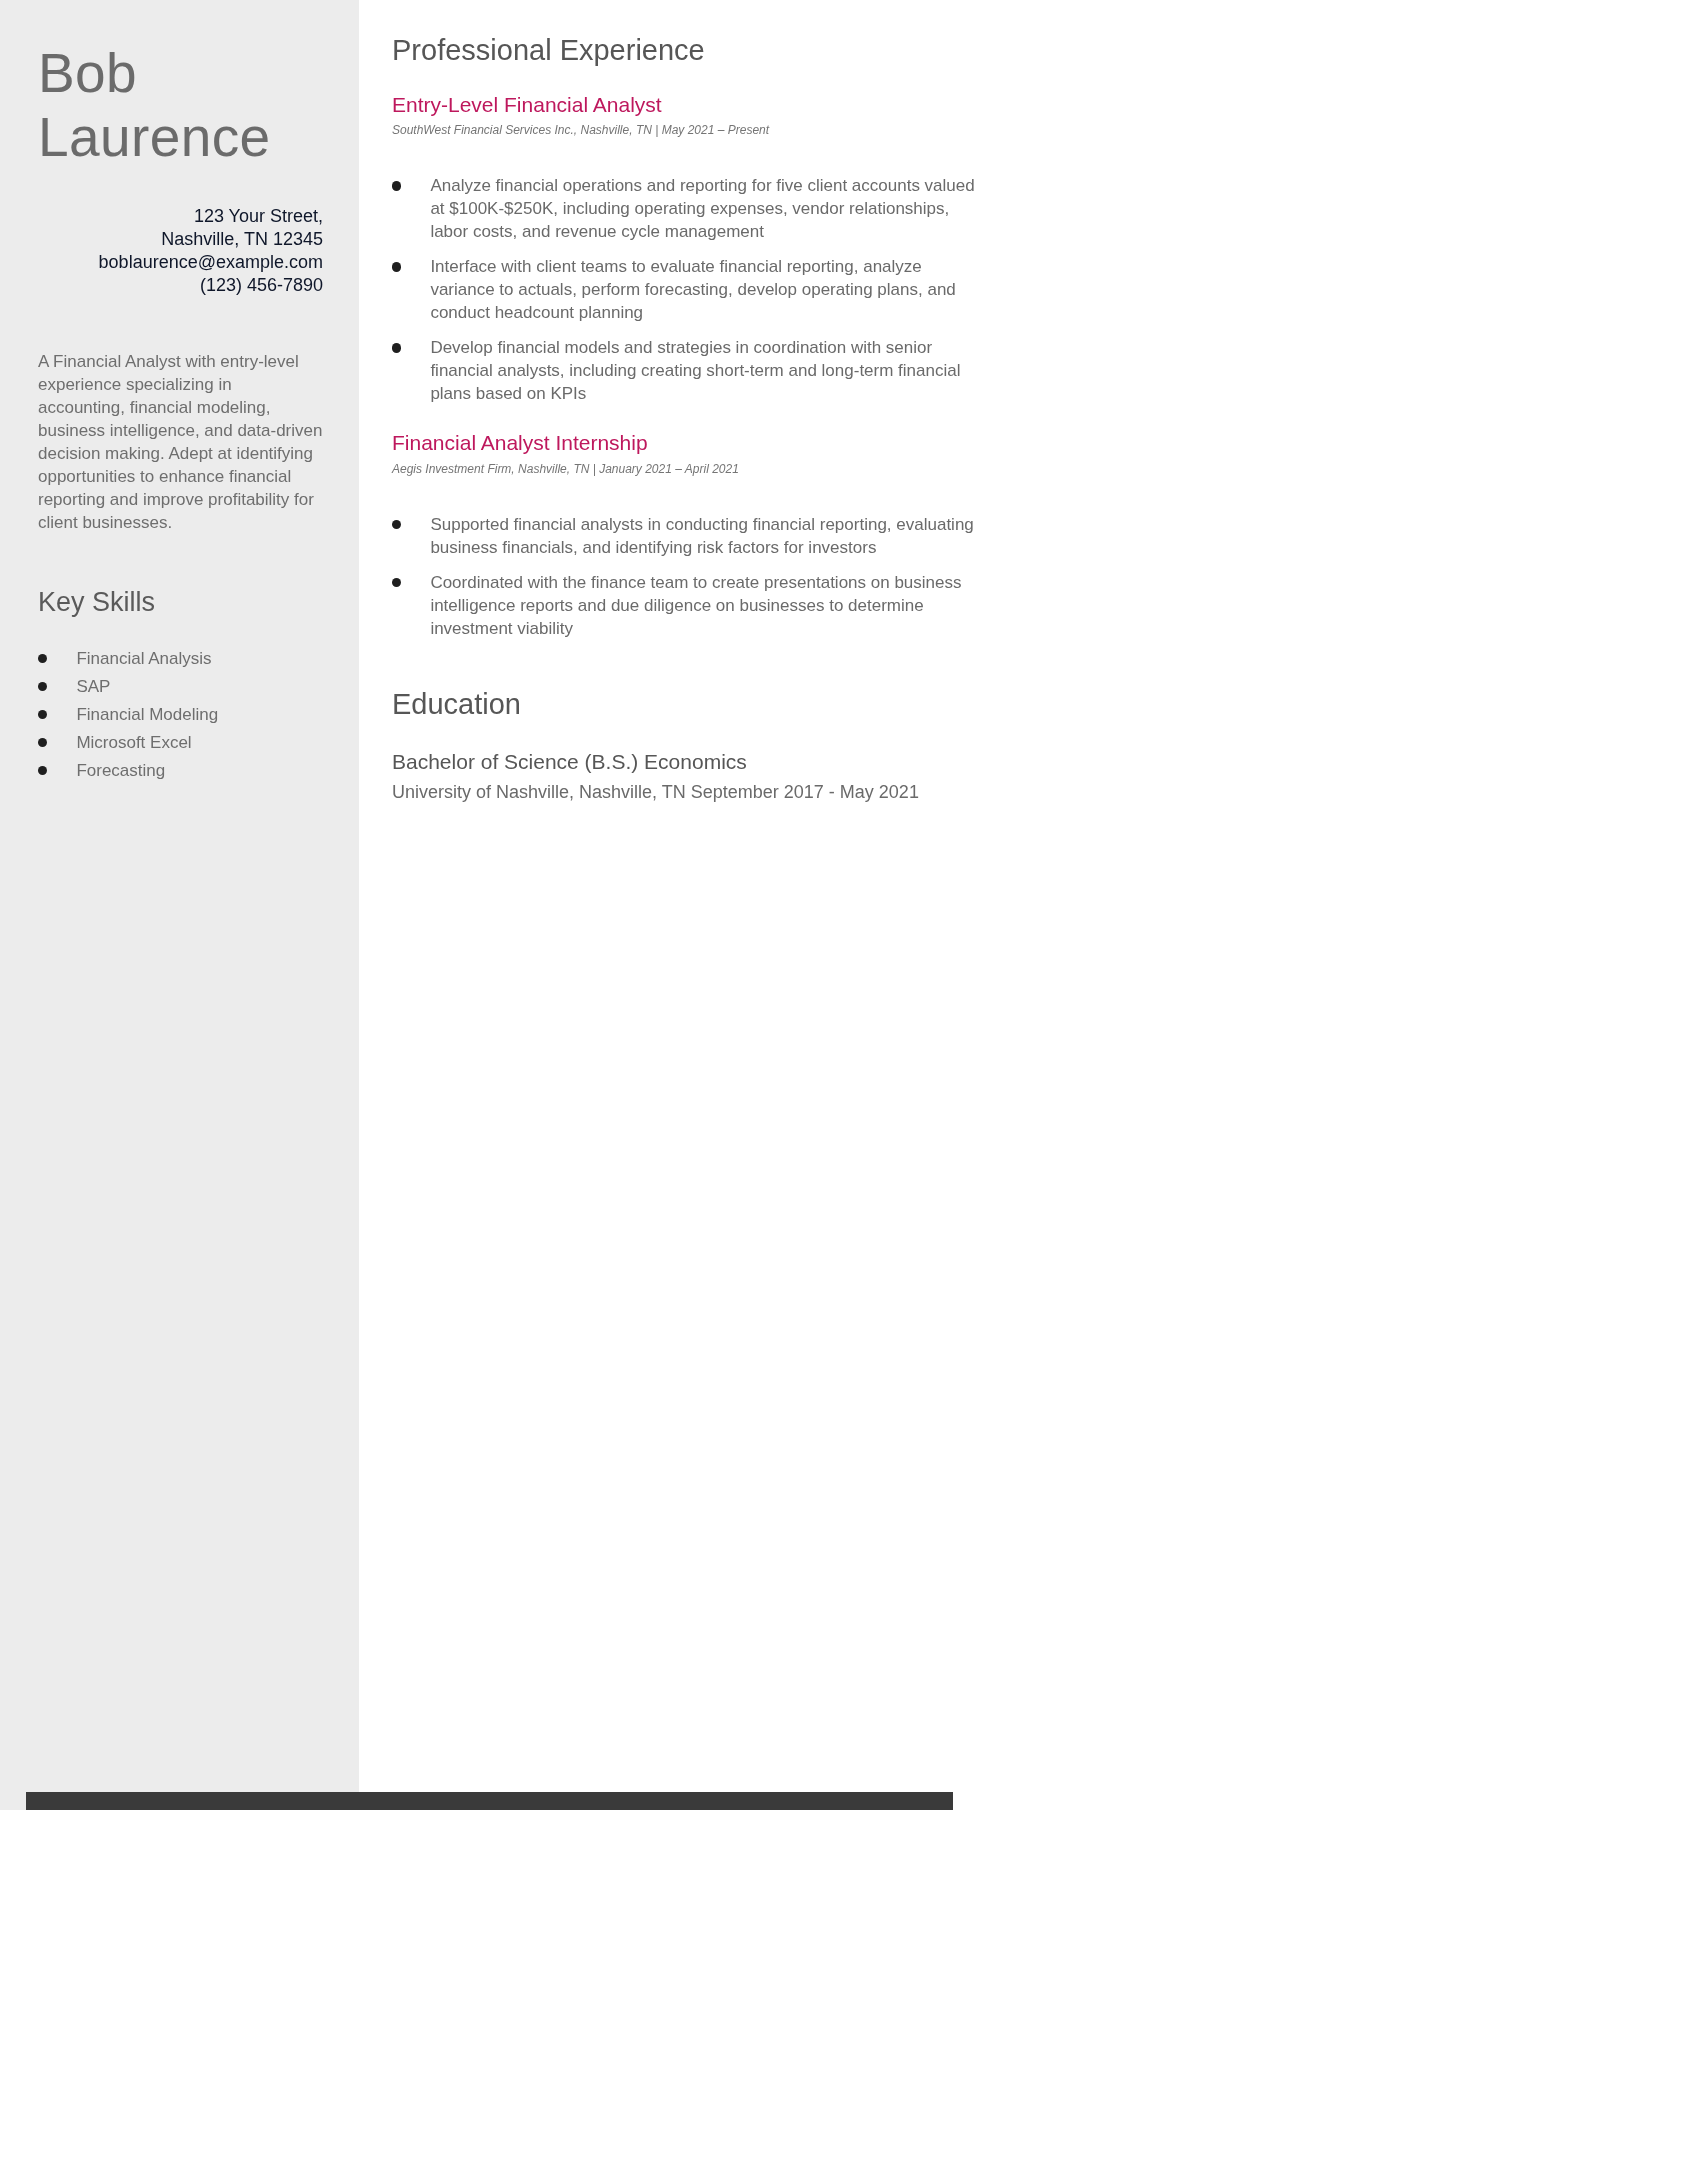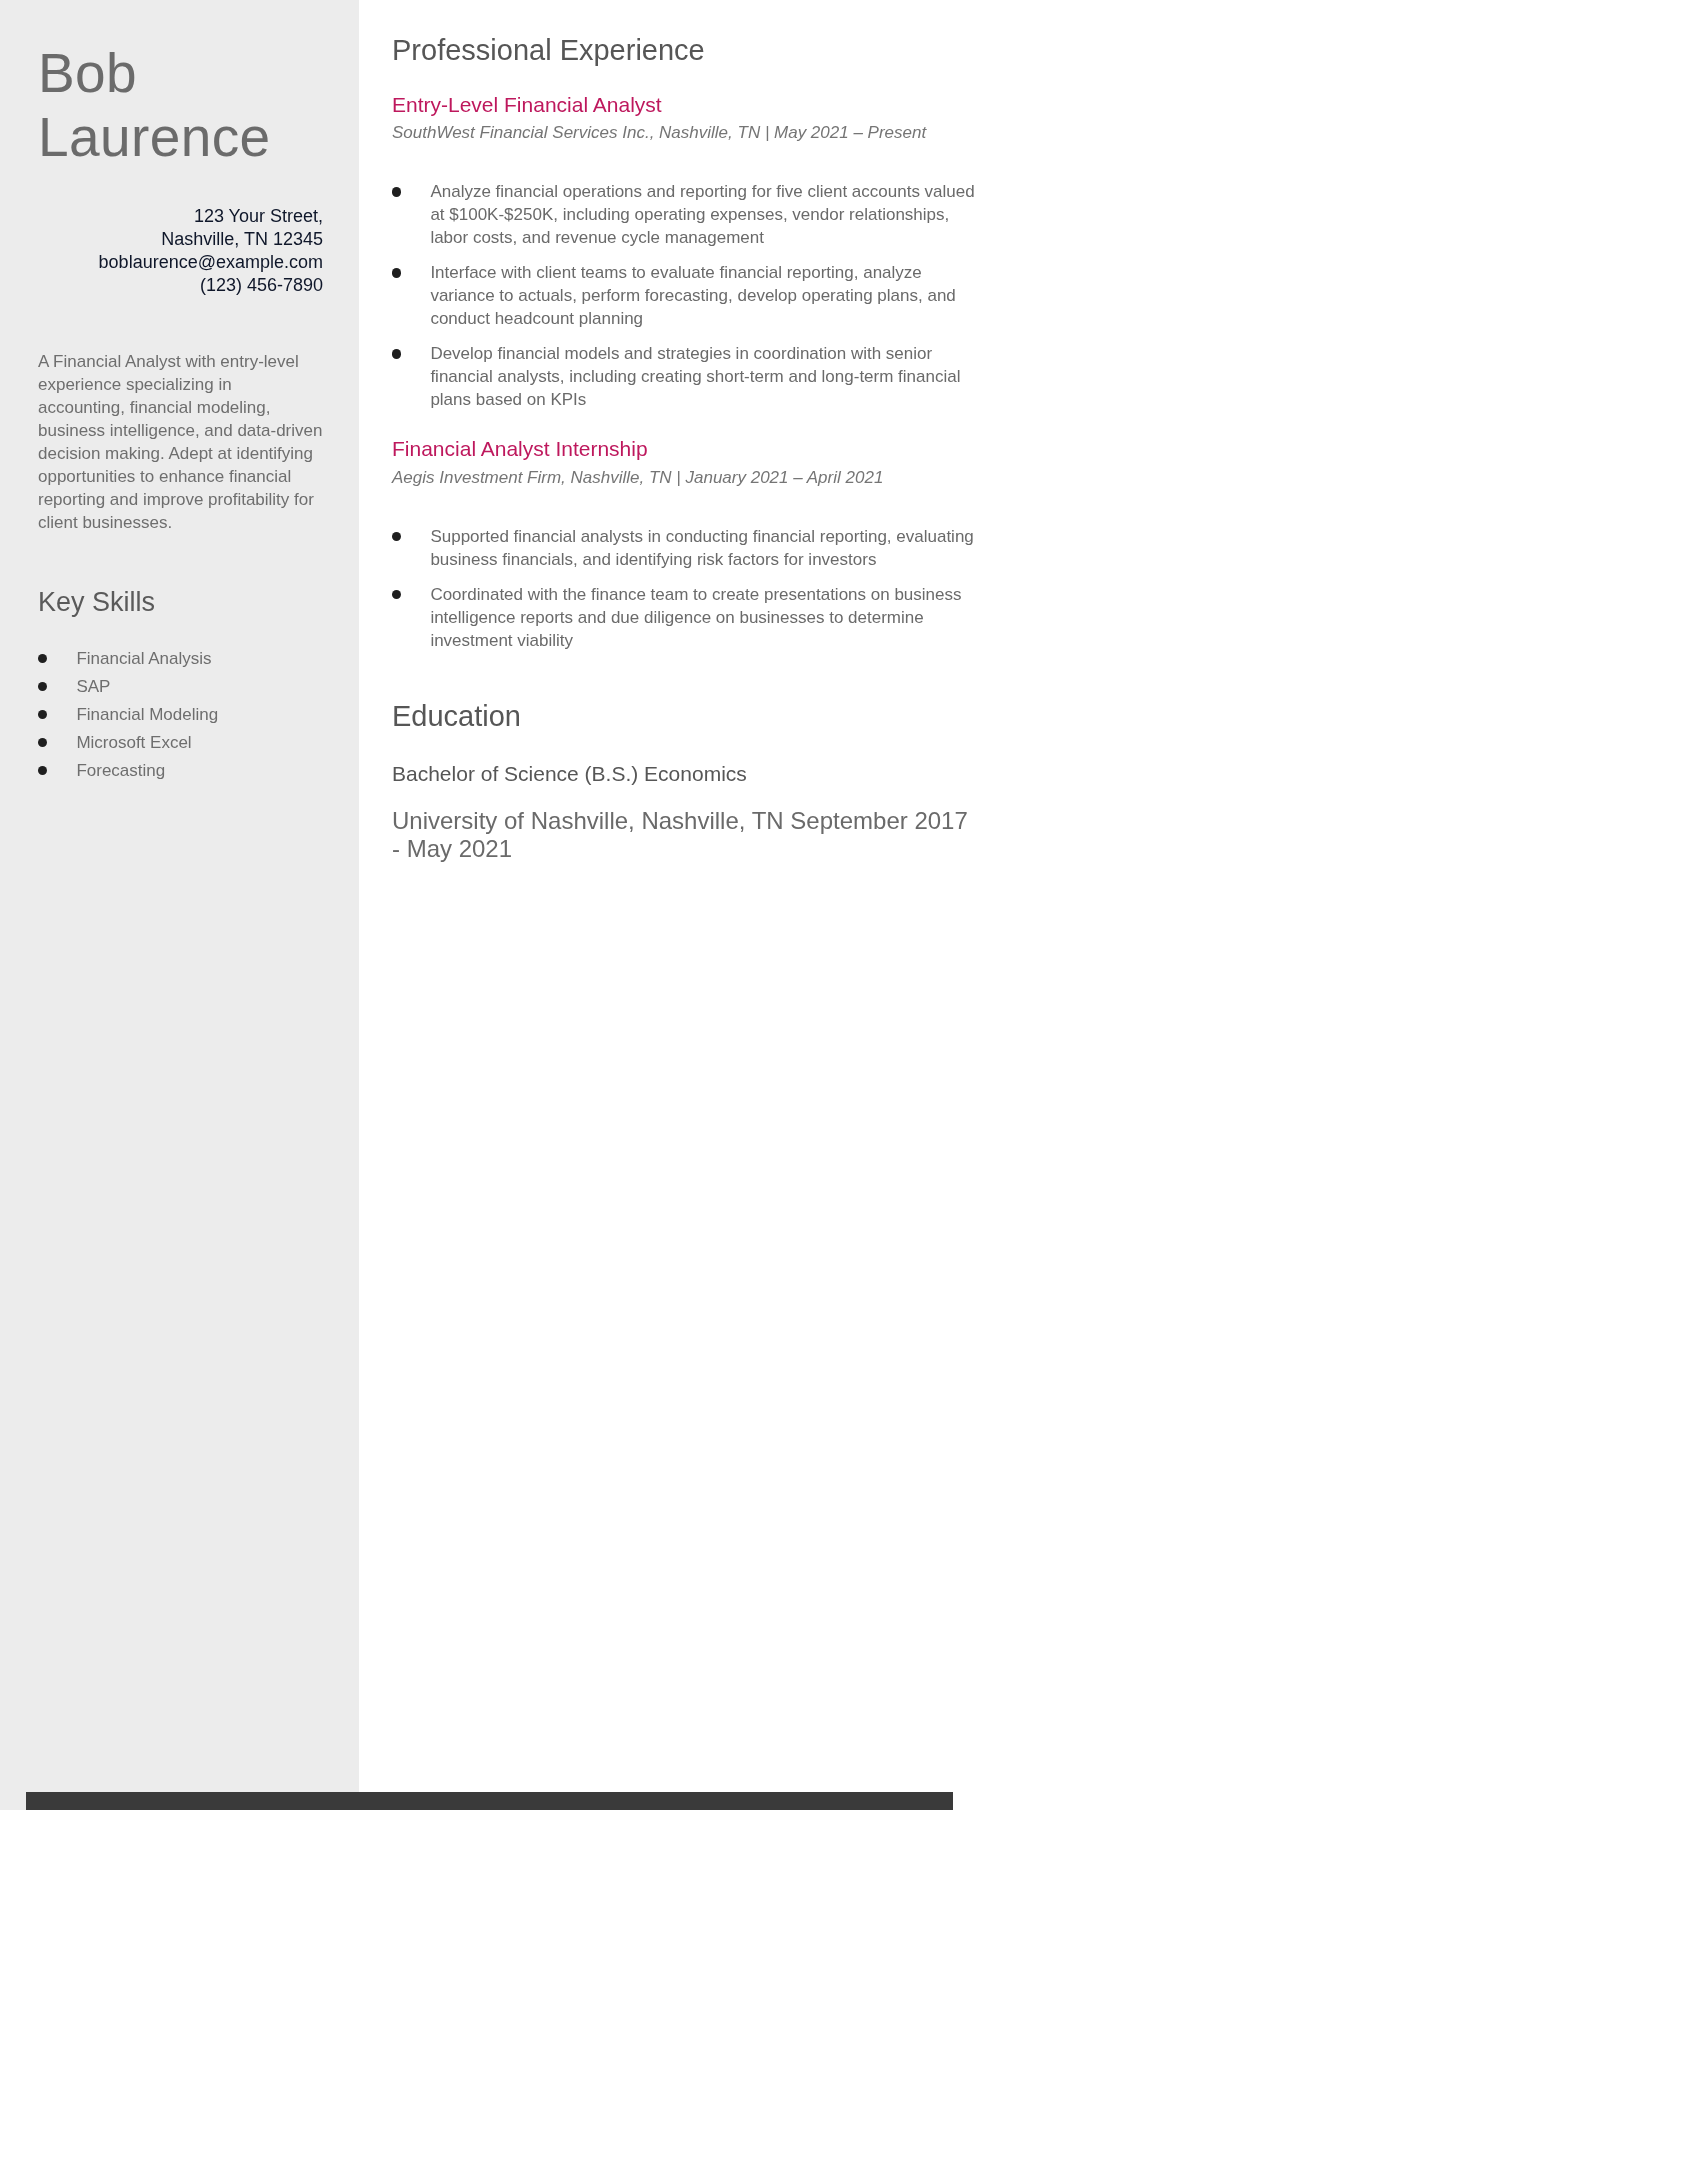--- a/index.html
+++ b/index.html
@@ -85,21 +85,21 @@
   }
   .job { margin-top: 25.6px; }
   .job-title {
     color: #be185d;
     font-size: 21px;
     font-weight: 400;
   }
   .job-meta {
     margin-top: 6.8px;
     color: #757575;
-    font-size: 17px;
+    font-size: 12px;
     font-style: italic;
   }
   .bullets {
     margin-top: 37px;
     list-style: none;
   }
   .bullets li {
     display: flex;
     align-items: flex-start;
     color: #6a6a6a;
@@ -109,23 +109,23 @@
   }
   .bullets .dot { margin-right: 29px; margin-top: 6.8px; }
   .education { margin-top: 48px; }
   .degree {
     margin-top: 29px;
     color: #565656;
     font-size: 21px;
     font-weight: 400;
   }
   .school {
-    margin-top: 21px;
+    margin-top: 8px;
     color: #6a6a6a;
-    font-size: 24px;
+    font-size: 18px;
   }
 
   
   .footer-bar {
     position: absolute;
     left: 25.6px;
     bottom: 0;
     width: 927px;
     height: 18px;
     background: #3a3a3a;

